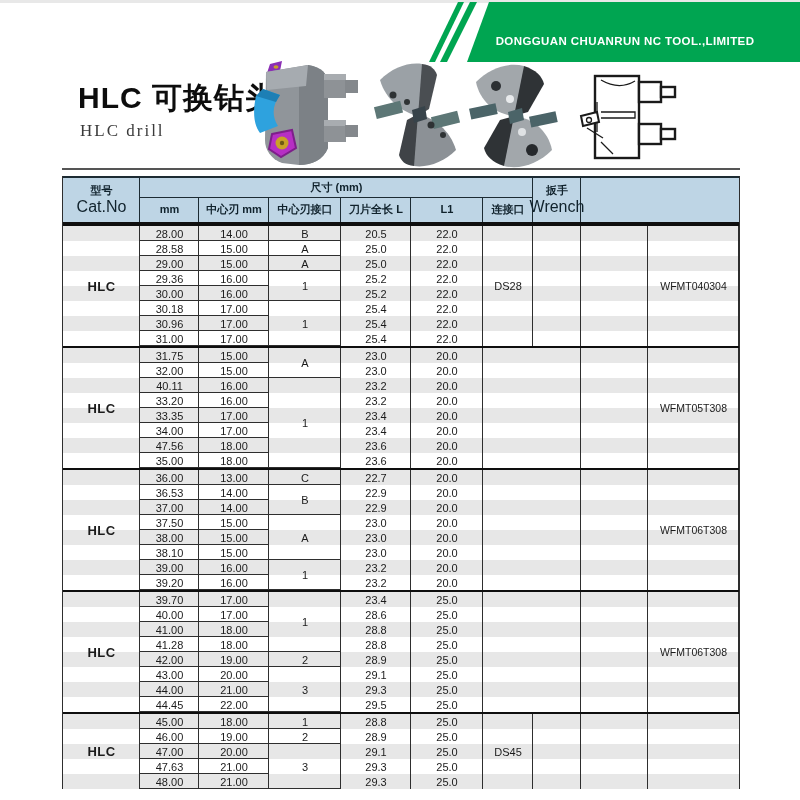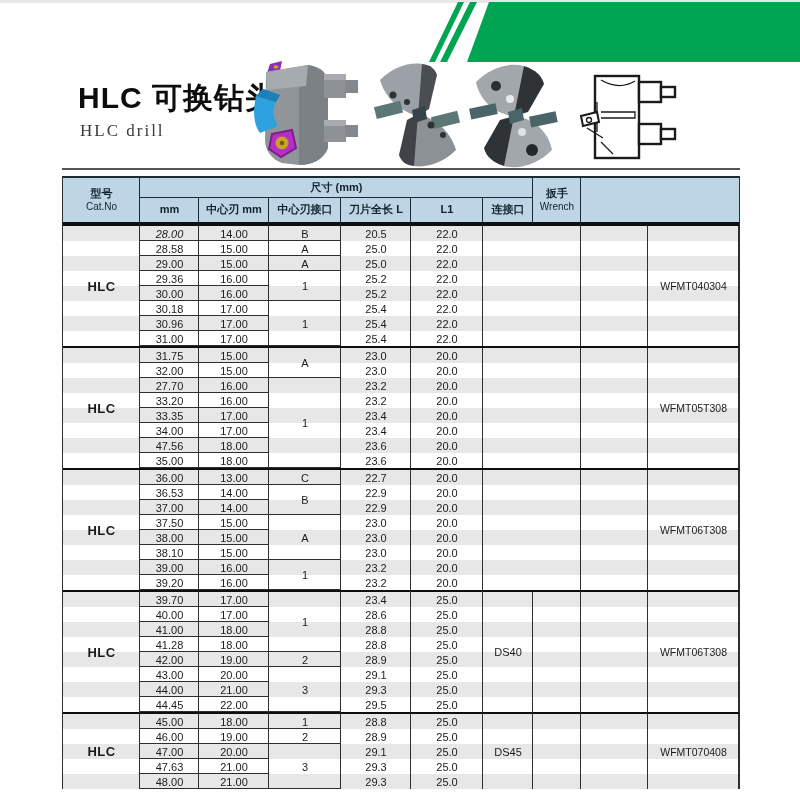--- a/index.html
+++ b/index.html
@@ -33,21 +33,21 @@
   }
   .thead{
     display:grid;grid-template-columns:77px 59px 70px 72px 70px 72px 50px 48px 67px 91px;
     grid-template-rows:20px 24px;background:var(--headbg);
     border-top:2px solid var(--hline);border-bottom:2px solid #101010;
   }
   .hcell{
     display:flex;align-items:center;justify-content:center;flex-direction:column;
     font-size:11px;font-weight:bold;color:#10222c;line-height:1.2;white-space:nowrap;
   }
-  .hcell .en{font-size:10px;font-weight:normal;}
+  .hcell .en{font-size:16px;font-weight:normal;}
   .c1{grid-column:1;grid-row:1 / span 2;box-shadow:inset -1px 0 0 var(--hline);}
   .size{grid-column:2 / span 6;grid-row:1;box-shadow:inset -1px 0 0 var(--hline),inset 0 -1px 0 var(--hline);}
   .sub1{grid-column:2;grid-row:2;box-shadow:inset -1px 0 0 var(--hline);}
   .sub2{grid-column:3;grid-row:2;box-shadow:inset -1px 0 0 var(--hline);}
   .sub3{grid-column:4;grid-row:2;box-shadow:inset -1px 0 0 var(--hline);}
   .sub4{grid-column:5;grid-row:2;box-shadow:inset -1px 0 0 var(--hline);}
   .sub5{grid-column:6;grid-row:2;box-shadow:inset -1px 0 0 var(--hline);}
   .sub6{grid-column:7;grid-row:2;box-shadow:inset -1px 0 0 var(--hline);}
   .c8{grid-column:8;grid-row:1 / span 2;box-shadow:inset -1px 0 0 var(--hline);}
   .c9{grid-column:9;grid-row:1 / span 2;box-shadow:inset -1px 0 0 var(--hline);}
@@ -70,20 +70,21 @@
 <body>
 
 <div class="topbar"></div>
 
 <div class="banner">
   <svg width="800" height="64" viewBox="0 0 800 64">
     <polygon points="489,2 800,2 800,62 467,62" fill="#00a551"></polygon>
     <polygon points="470,2 477,2 447,62 440,62" fill="#00a551"></polygon>
     <polygon points="458,2 464,2 435,62 429,62" fill="#00a551"></polygon>
   </svg>
+  <div class="banner-text">DONGGUAN CHUANRUN NC TOOL.,LIMITED</div>
 </div>
 
 <div class="title-zh">HLC 可换钻头</div>
 <div class="title-en">HLC drill</div>
 <div class="title-rule"></div>
 
 <svg class="pic" style="left:250px;top:60px" width="116" height="112" viewBox="0 0 116 112">
   <polygon points="20,4 32,1 29,16 17,13" fill="#8b2fb5"></polygon>
   <ellipse cx="26" cy="7" rx="2.5" ry="1.8" fill="#c9a227"></ellipse>
   <path d="M16,12 L58,5 C72,7 77,14 78,22 L78,88 C73,100 62,105 49,105 L32,103 C21,99 15,90 15,80 Z" fill="#90959a"></path>
@@ -163,21 +164,21 @@
     <div class="hcell sub5">L1</div>
     <div class="hcell sub6">连接口</div>
     <div class="hcell c8">
       <span>扳手</span>
       <span class="en">Wrench</span>
     </div>
   </div>
   <div id="tbody">
       <div class="section">
         <div class="cell cat" style="grid-area: 1 / 1 / span 8;">HLC</div>
-        <div class="cell box" style="grid-area: 1 / 2 / span 1; font-style: italic;">28.00</div>
+        <div class="cell box" style="grid-area: 1 / 2 / span 1;">28.00</div>
         <div class="cell box" style="grid-area: 1 / 3 / span 1;">14.00</div>
         <div class="cell" style="grid-area: 1 / 5 / span 1;">20.5</div>
         <div class="cell" style="grid-area: 1 / 6 / span 1;">22.0</div>
         <div class="cell box" style="grid-area: 2 / 2 / span 1;">28.58</div>
         <div class="cell box" style="grid-area: 2 / 3 / span 1;">15.00</div>
         <div class="cell" style="grid-area: 2 / 5 / span 1;">25.0</div>
         <div class="cell" style="grid-area: 2 / 6 / span 1;">22.0</div>
         <div class="cell box" style="grid-area: 3 / 2 / span 1;">29.00</div>
         <div class="cell box" style="grid-area: 3 / 3 / span 1;">15.00</div>
         <div class="cell" style="grid-area: 3 / 5 / span 1;">25.0</div>
@@ -200,35 +201,36 @@
         <div class="cell" style="grid-area: 7 / 6 / span 1;">22.0</div>
         <div class="cell box" style="grid-area: 8 / 2 / span 1;">31.00</div>
         <div class="cell box" style="grid-area: 8 / 3 / span 1;">17.00</div>
         <div class="cell" style="grid-area: 8 / 5 / span 1;">25.4</div>
         <div class="cell" style="grid-area: 8 / 6 / span 1;">22.0</div>
         <div class="cell portbox" style="grid-area: 1 / 4 / span 1;">B</div>
         <div class="cell portbox" style="grid-area: 2 / 4 / span 1;">A</div>
         <div class="cell portbox" style="grid-area: 3 / 4 / span 1;">A</div>
         <div class="cell portbox" style="grid-area: 4 / 4 / span 2;">1</div>
         <div class="cell portbox" style="grid-area: 6 / 4 / span 3;">1</div>
+        <div class="cell" style="grid-area: 1 / 7 / span 8;">DS28</div>
         <div class="cell" style="grid-area: 1 / 8 / span 8;"></div>
         <div class="cell" style="grid-area: 1 / 9 / span 8;"></div>
         <div class="cell ins" style="grid-area: 1 / 10 / span 8;">WFMT040304</div>
       </div>
       <div class="section">
         <div class="cell cat" style="grid-area: 1 / 1 / span 8;">HLC</div>
         <div class="cell box" style="grid-area: 1 / 2 / span 1;">31.75</div>
         <div class="cell box" style="grid-area: 1 / 3 / span 1;">15.00</div>
         <div class="cell" style="grid-area: 1 / 5 / span 1;">23.0</div>
         <div class="cell" style="grid-area: 1 / 6 / span 1;">20.0</div>
         <div class="cell box" style="grid-area: 2 / 2 / span 1;">32.00</div>
         <div class="cell box" style="grid-area: 2 / 3 / span 1;">15.00</div>
         <div class="cell" style="grid-area: 2 / 5 / span 1;">23.0</div>
         <div class="cell" style="grid-area: 2 / 6 / span 1;">20.0</div>
-        <div class="cell box" style="grid-area: 3 / 2 / span 1;">27.70</div>
+        <div class="cell box" style="grid-area: 3 / 2 / span 1;">40.11</div>
         <div class="cell box" style="grid-area: 3 / 3 / span 1;">16.00</div>
         <div class="cell" style="grid-area: 3 / 5 / span 1;">23.2</div>
         <div class="cell" style="grid-area: 3 / 6 / span 1;">20.0</div>
         <div class="cell box" style="grid-area: 4 / 2 / span 1;">33.20</div>
         <div class="cell box" style="grid-area: 4 / 3 / span 1;">16.00</div>
         <div class="cell" style="grid-area: 4 / 5 / span 1;">23.2</div>
         <div class="cell" style="grid-area: 4 / 6 / span 1;">20.0</div>
         <div class="cell box" style="grid-area: 5 / 2 / span 1;">33.35</div>
         <div class="cell box" style="grid-area: 5 / 3 / span 1;">17.00</div>
         <div class="cell" style="grid-area: 5 / 5 / span 1;">23.4</div>
@@ -323,21 +325,20 @@
         <div class="cell box" style="grid-area: 7 / 3 / span 1;">21.00</div>
         <div class="cell" style="grid-area: 7 / 5 / span 1;">29.3</div>
         <div class="cell" style="grid-area: 7 / 6 / span 1;">25.0</div>
         <div class="cell box" style="grid-area: 8 / 2 / span 1;">44.45</div>
         <div class="cell box" style="grid-area: 8 / 3 / span 1;">22.00</div>
         <div class="cell" style="grid-area: 8 / 5 / span 1; text-align: center;">29.5</div>
         <div class="cell" style="grid-area: 8 / 6 / span 1;">25.0</div>
         <div class="cell portbox" style="grid-area: 1 / 4 / span 4;">1</div>
         <div class="cell portbox" style="grid-area: 5 / 4 / span 1;">2</div>
         <div class="cell portbox" style="grid-area: 6 / 4 / span 3;">3</div>
-        <div class="cell" style="grid-area: 1 / 7 / span 8;">DS40</div>
         <div class="cell" style="grid-area: 1 / 8 / span 8;"></div>
         <div class="cell" style="grid-area: 1 / 9 / span 8;"></div>
         <div class="cell ins" style="grid-area: 1 / 10 / span 8;">WFMT06T308</div>
       </div>
       <div class="section">
         <div class="cell cat" style="grid-area: 1 / 1 / span 5;">HLC</div>
         <div class="cell box" style="grid-area: 1 / 2 / span 1;">45.00</div>
         <div class="cell box" style="grid-area: 1 / 3 / span 1;">18.00</div>
         <div class="cell" style="grid-area: 1 / 5 / span 1;">28.8</div>
         <div class="cell" style="grid-area: 1 / 6 / span 1;">25.0</div>
@@ -356,16 +357,15 @@
         <div class="cell box" style="grid-area: 5 / 2 / span 1;">48.00</div>
         <div class="cell box" style="grid-area: 5 / 3 / span 1;">21.00</div>
         <div class="cell" style="grid-area: 5 / 5 / span 1;">29.3</div>
         <div class="cell" style="grid-area: 5 / 6 / span 1;">25.0</div>
         <div class="cell portbox" style="grid-area: 1 / 4 / span 1;">1</div>
         <div class="cell portbox" style="grid-area: 2 / 4 / span 1;">2</div>
         <div class="cell portbox" style="grid-area: 3 / 4 / span 3;">3</div>
         <div class="cell" style="grid-area: 1 / 7 / span 5;">DS45</div>
         <div class="cell" style="grid-area: 1 / 8 / span 5;"></div>
         <div class="cell" style="grid-area: 1 / 9 / span 5;"></div>
-        <div class="cell ins" style="grid-area: 1 / 10 / span 5;">WFMT070408</div>
       </div>
     </div>
 </div>
 
 </body></html>

